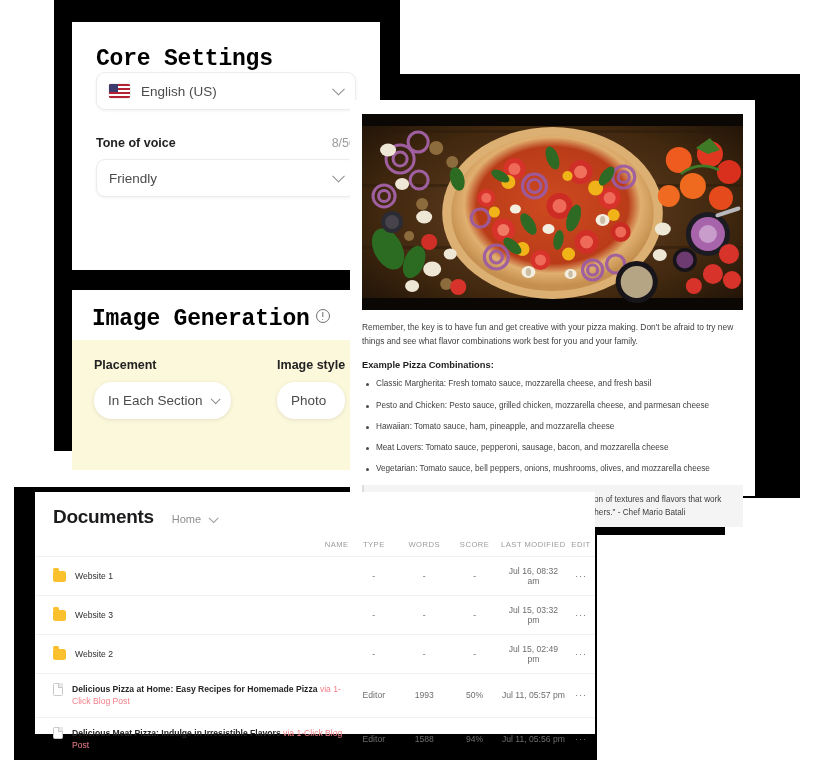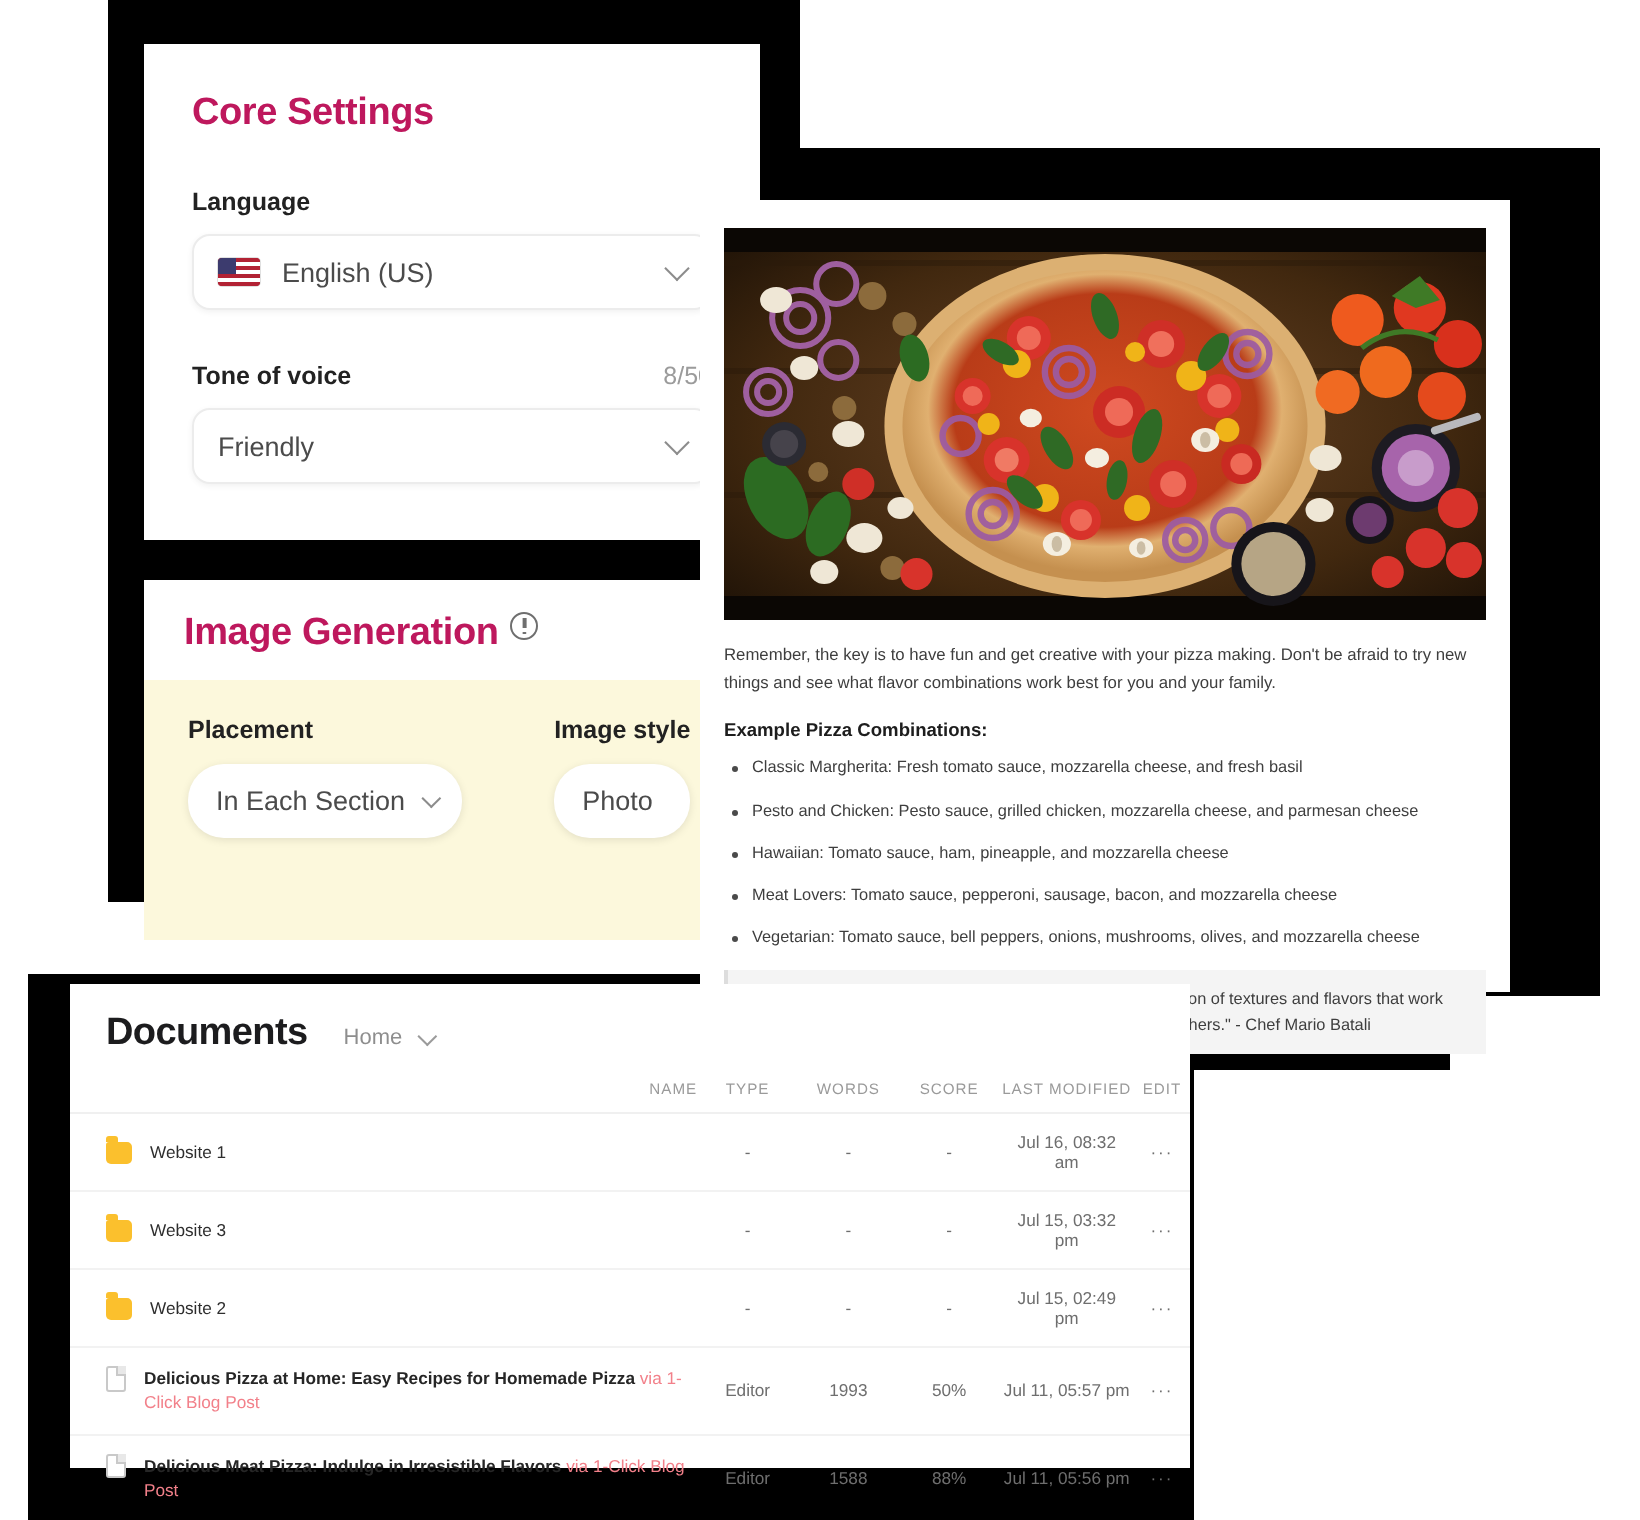--- a/index.html
+++ b/index.html
@@ -23,22 +23,23 @@
   .card { position: absolute; background: #ffffff; }
 
   #card-core    { left: 72px;  top: 22px;  width: 308px; height: 248px; }
   #card-imggen  { left: 72px;  top: 290px; width: 288px; height: 160px; }
   #card-article { left: 350px; top: 100px; width: 405px; height: 396px; padding: 14px 12px 10px 12px; }
   #card-docs    { left: 35px;  top: 492px; width: 560px; height: 242px; }
 
   
   .panel-pad { padding: 24px 24px 0 24px; }
   .panel-title {
-    font-size: 19px; font-weight: bold; color: #be185d;
+    font-size: 23px; font-weight: bold; color: #000000;
     letter-spacing: -0.2px;
+    font-family: Liberation Mono, monospace;
   }
   .field-label {
     font-size: 12.5px; font-weight: bold; color: #222;
     margin-top: 26px; margin-bottom: 9px;
   }
   .field-row { display: flex; justify-content: space-between; align-items: baseline; }
   .counter { font-size: 12.5px; color: #9b9b9b; font-weight: normal; }
   .select {
     position: relative;
     height: 38px;
@@ -198,21 +199,20 @@
   <div class="plate" id="plate-core"></div>
   <div class="plate" id="plate-img"></div>
   <div class="plate" id="plate-article"></div>
   <div class="plate" id="plate-docs"></div>
   <div class="plate" id="plate-docs-r"></div>
 
   <div class="card" id="card-core">
     <div class="panel-pad">
       <div class="panel-title">Core Settings</div>
 
-      <div class="field-label">Language</div>
       <div class="select">
         <span class="flag">
           <span class="stripes"></span>
             <span class="canton"></span>
         </span>
         <span>English (US)</span>
         <span class="chev"></span>
       </div>
 
       <div class="field-row">
@@ -515,21 +515,21 @@
 
         <tr>
           <td class="c-name">
             <span class="name-cell">
               <span class="ico-doc"></span>
               <span class="doc-name"><span>Delicious Meat Pizza: Indulge in Irresistible Flavors </span><span class="via">via 1-Click Blog Post</span></span>
             </span>
           </td>
           <td class="type-editor">Editor</td>
           <td>1588</td>
-          <td>88%</td>
+          <td>94%</td>
           <td>Jul 11, 05:56 pm</td>
           <td class="dots">···</td>
         </tr>
 
       </tbody>
     </table>
   </div>
 
 </div>
 

